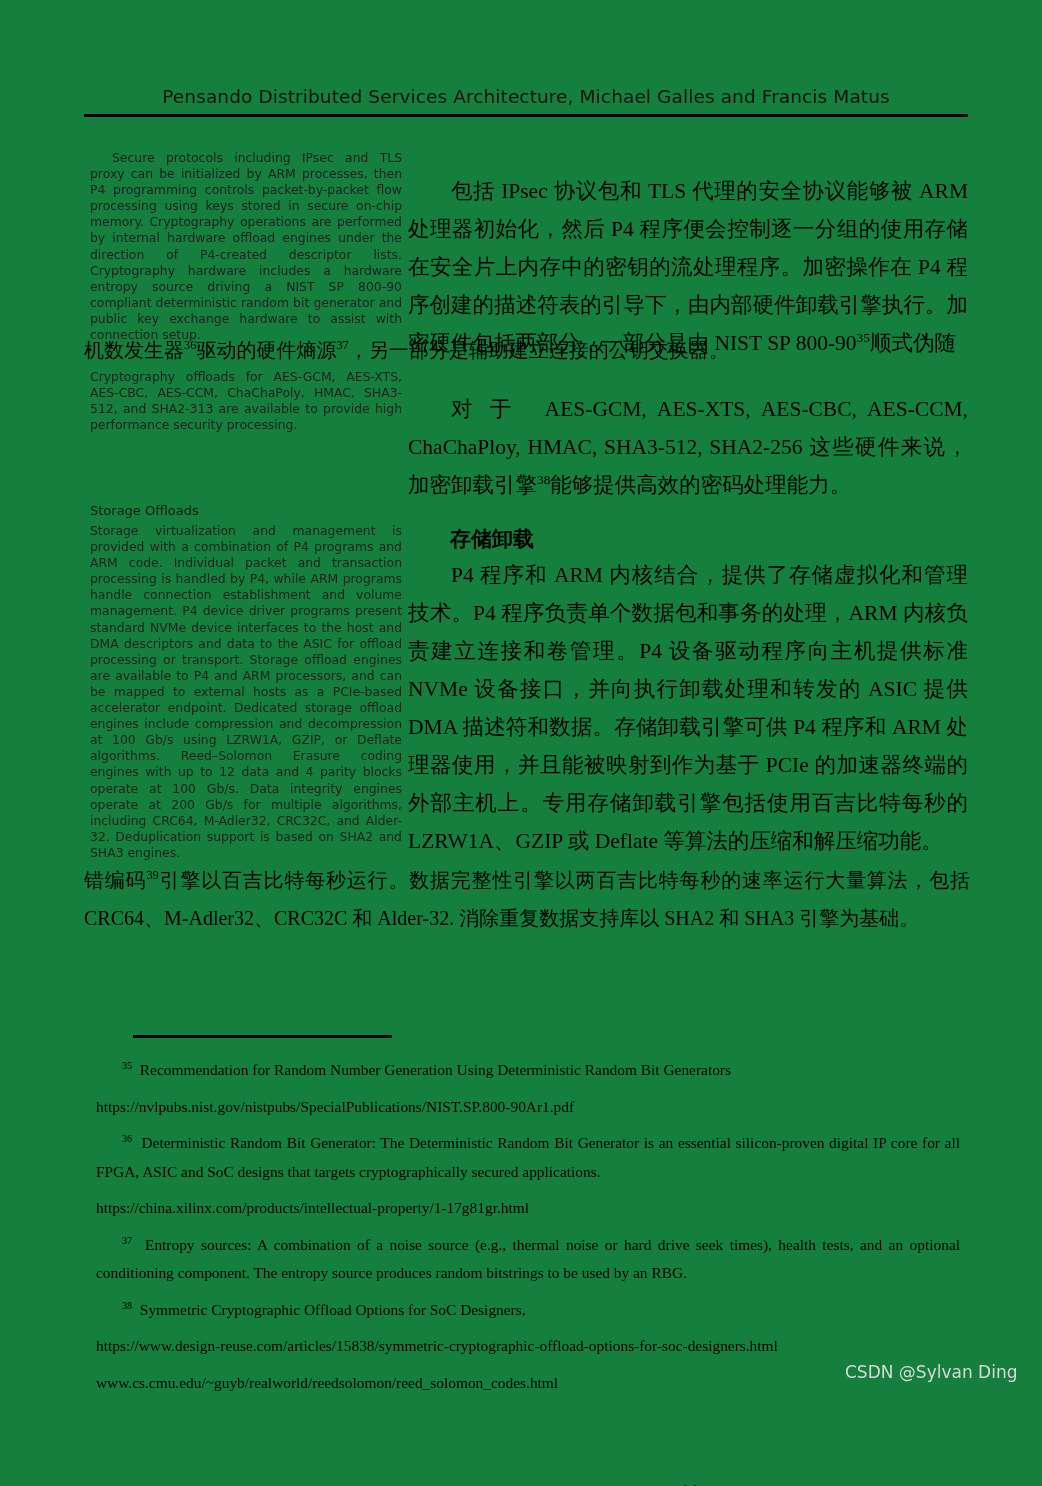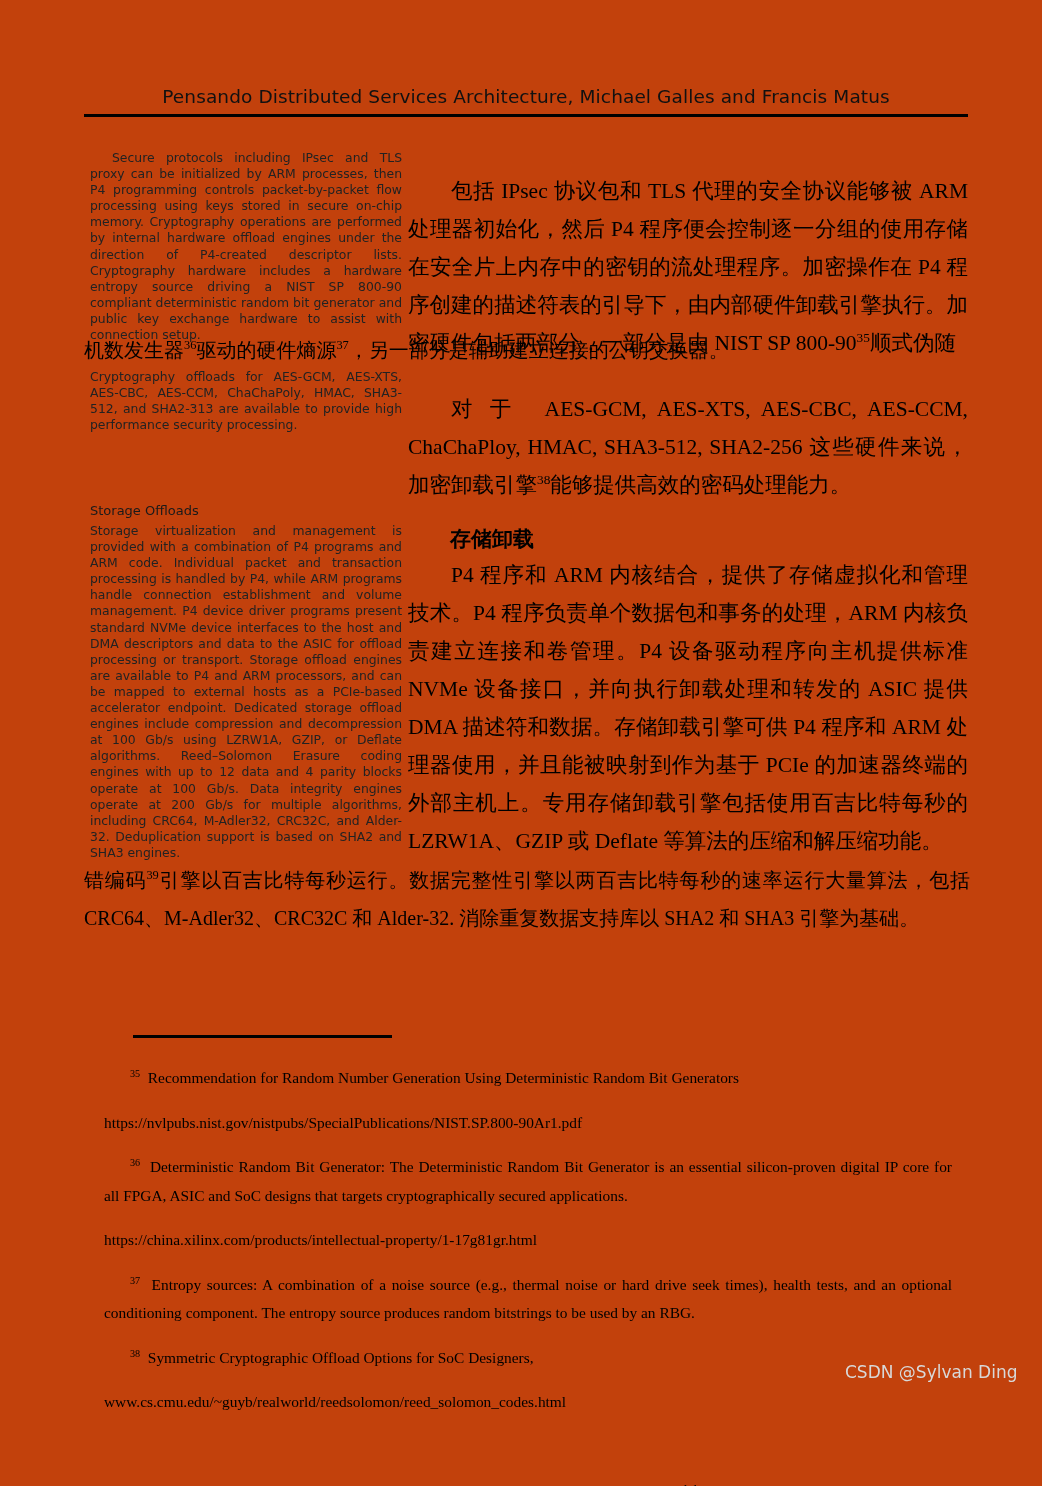--- a/index.html
+++ b/index.html
@@ -13,21 +13,21 @@
     position: relative;
     font-family: "Liberation Serif", serif;
     color: #000000;
     overflow: hidden;
   }
   .page {
     position: absolute;
     left: 0; top: 0;
     width: 1042px;
     height: 1486px;
-    background: #c2410c;
+    background: #15803d;
   }
 
   
   .header-block {
     position: absolute;
     left: 84px;
     top: 86px;
     width: 884px;
   }
   .header-title {
@@ -125,21 +125,21 @@
     position: absolute;
     left: 88px;
     top: 1048px;
     width: 880px;
     font-family: "Liberation Serif", serif;
     font-size: 15.4px;
     line-height: 28.5px;
     text-align: justify;
     color: #000000;
   }
-  .footnotes p { margin: 16px; }
+  .footnotes p { margin: 8px; }
   .footnotes p.fn-item { text-indent: 26px; }
   .footnotes sup { font-size: 0.66em; }
 
   .page-number {
     position: absolute;
     left: 0;
     top: 1480px;
     width: 700px;
     text-align: right;
     font-family: "Liberation Serif", serif;
@@ -206,20 +206,21 @@
   <div class="footnotes">
     <p class="fn-item"><sup>35</sup>&nbsp; <span>Recommendation for Random Number Generation Using Deterministic Random Bit Generators</span></p>
     <p>https://nvlpubs.nist.gov/nistpubs/SpecialPublications/NIST.SP.800-90Ar1.pdf</p>
 
     <p class="fn-item"><sup>36</sup>&nbsp; <span>Deterministic Random Bit Generator: The Deterministic Random Bit Generator is an essential silicon-proven digital IP core for all FPGA, ASIC and SoC designs that targets cryptographically secured applications.</span></p>
     <p>https://china.xilinx.com/products/intellectual-property/1-17g81gr.html</p>
 
     <p class="fn-item"><sup>37</sup>&nbsp; <span>Entropy sources: A combination of a noise source (e.g., thermal noise or hard drive seek times), health tests, and an optional conditioning component. The entropy source produces random bitstrings to be used by an RBG.</span></p>
 
     <p class="fn-item"><sup>38</sup>&nbsp; <span>Symmetric Cryptographic Offload Options for SoC Designers,</span></p>
+    <p>https://www.design-reuse.com/articles/15838/symmetric-cryptographic-offload-options-for-soc-designers.html</p>
 
     <p>www.cs.cmu.edu/~guyb/realworld/reedsolomon/reed_solomon_codes.html</p>
   </div>
 
   <div class="page-number">11</div>
 
   <div class="watermark">CSDN @Sylvan Ding</div>
 
 </div>
 

